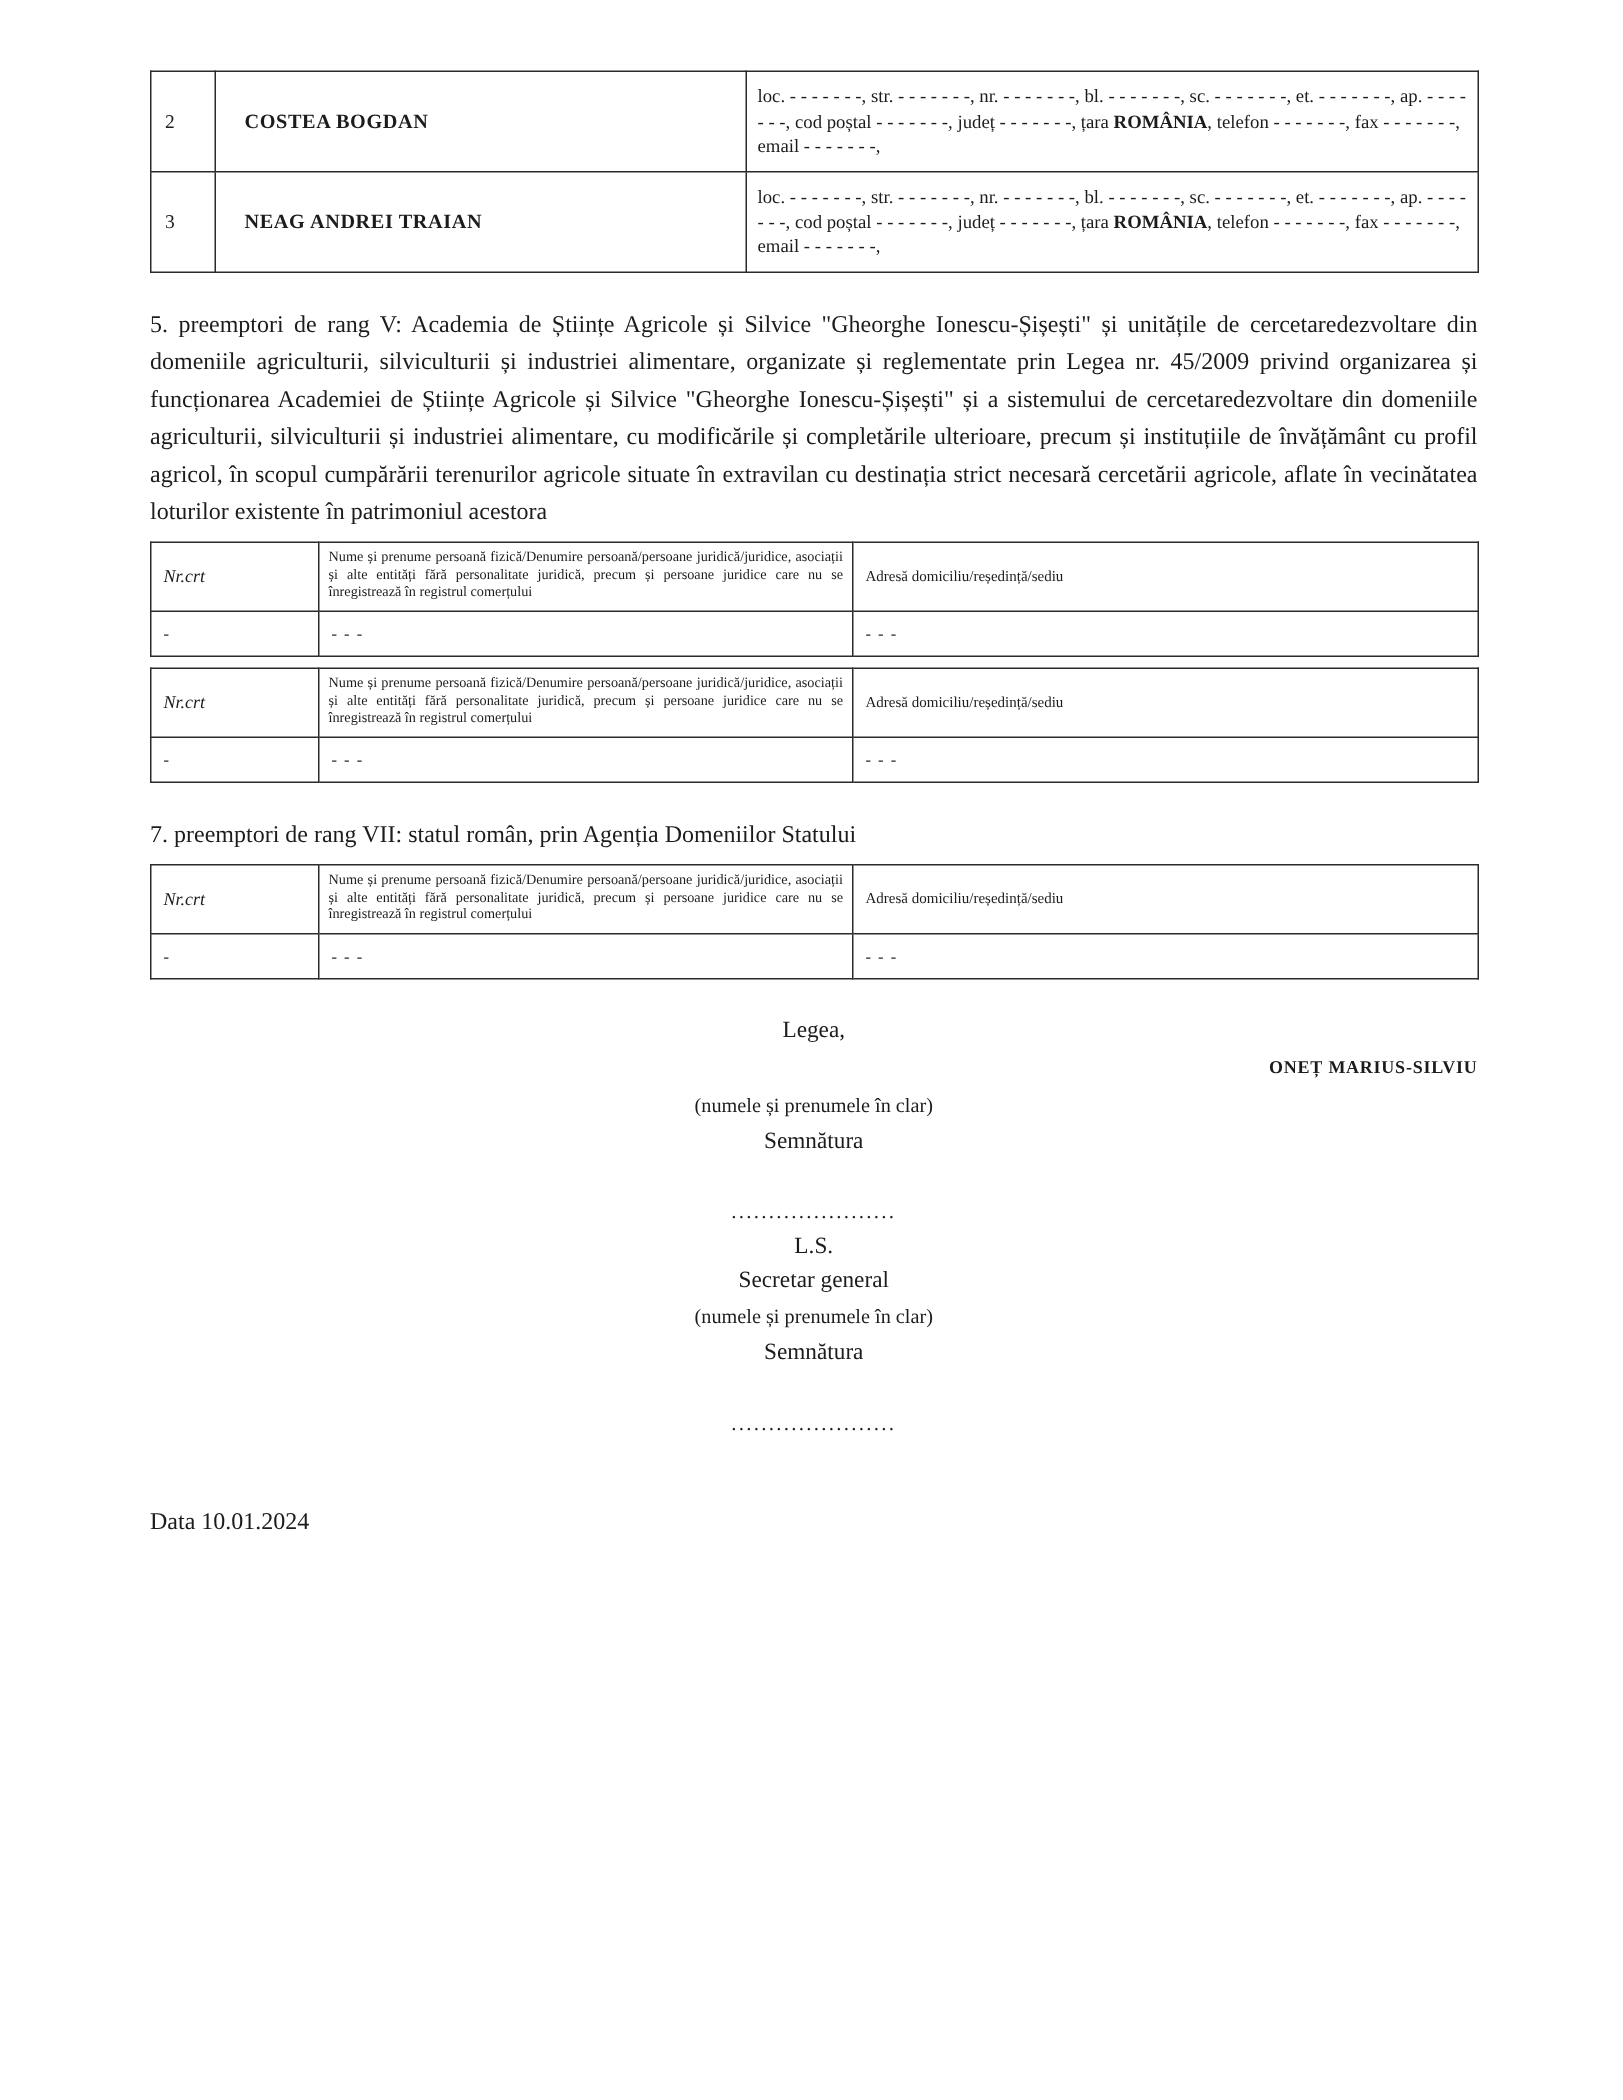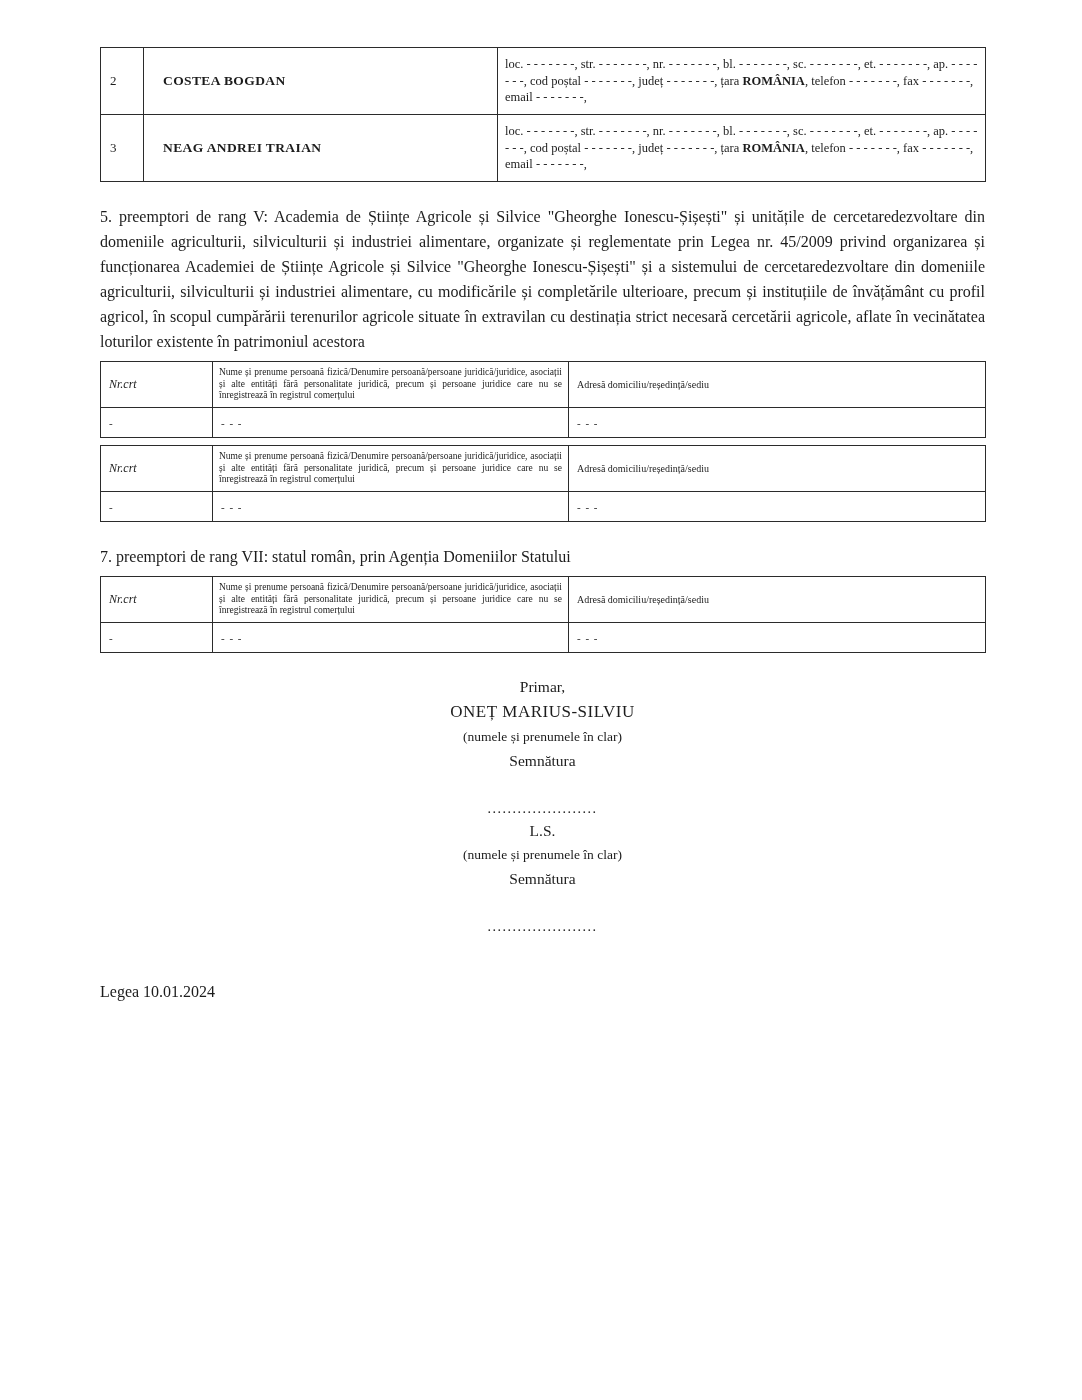--- a/index.html
+++ b/index.html
@@ -42,21 +42,21 @@
   .preemptor-table .hdr { height: 46px; }
   .preemptor-table .hdr .c1 { font-size: 12px; padding: 2px 4px 2px 8px; }
   .preemptor-table .hdr .c2 { font-size: 9.5px; line-height: 11.5px; text-align: justify; padding: 3px 6px; }
   .preemptor-table .hdr .c3 { font-size: 10px; padding: 2px 4px 2px 8px; }
   .preemptor-table .row { height: 30px; }
   .preemptor-table .row td { font-size: 11px; padding: 2px 4px 2px 8px; letter-spacing: 1px; }
 
   
   .sig-block { width: 885px; margin-top: 22px; text-align: center; }
   .sig-line      { font-size: 15.5px; line-height: 24px; }
-  .sig-name      { font-size: 17px; font-weight: normal; letter-spacing: .5px; line-height: 25px; }
+  .sig-name      { font-size: 12px; font-weight: bold; letter-spacing: .5px; line-height: 25px; text-align: right; }
   .sig-note      { font-size: 13.5px; line-height: 25px; }
   .sig-dotted    { font-size: 14px; line-height: 20px; letter-spacing: 1.5px; margin-top: 26px; }
   .sig-ls        { font-size: 15.5px; line-height: 23px; }
   .sig-title2    { font-size: 15.5px; line-height: 23px; }
 
   
   .date-line { margin-top: 46px; font-size: 16px; }
   .date-value { font-weight: normal; }
 </style>
 </head>
@@ -123,29 +123,30 @@
       </tr>
       <tr class="row">
         <td class="c1">-</td>
         <td class="c2">- - -</td>
         <td class="c3">- - -</td>
       </tr>
     </tbody>
   </table>
 
   <div class="sig-block">
-    <div class="sig-line">Primar,</div>
+    <div class="sig-line">Legea,</div>
     <div class="sig-name">ONEȚ MARIUS-SILVIU</div>
     <div class="sig-note">(numele și prenumele în clar)</div>
     <div class="sig-line">Semnătura</div>
     <div class="sig-dotted">......................</div>
     <div class="sig-ls">L.S.</div>
+    <div class="sig-title2">Secretar general</div>
     <div class="sig-note">(numele și prenumele în clar)</div>
     <div class="sig-line">Semnătura</div>
     <div class="sig-dotted">......................</div>
   </div>
 
   <div class="date-line">
-    <span>Legea</span>
+    <span>Data</span>
     <span class="date-value">10.01.2024</span>
   </div>
 
 </div>
 
 </body></html>

